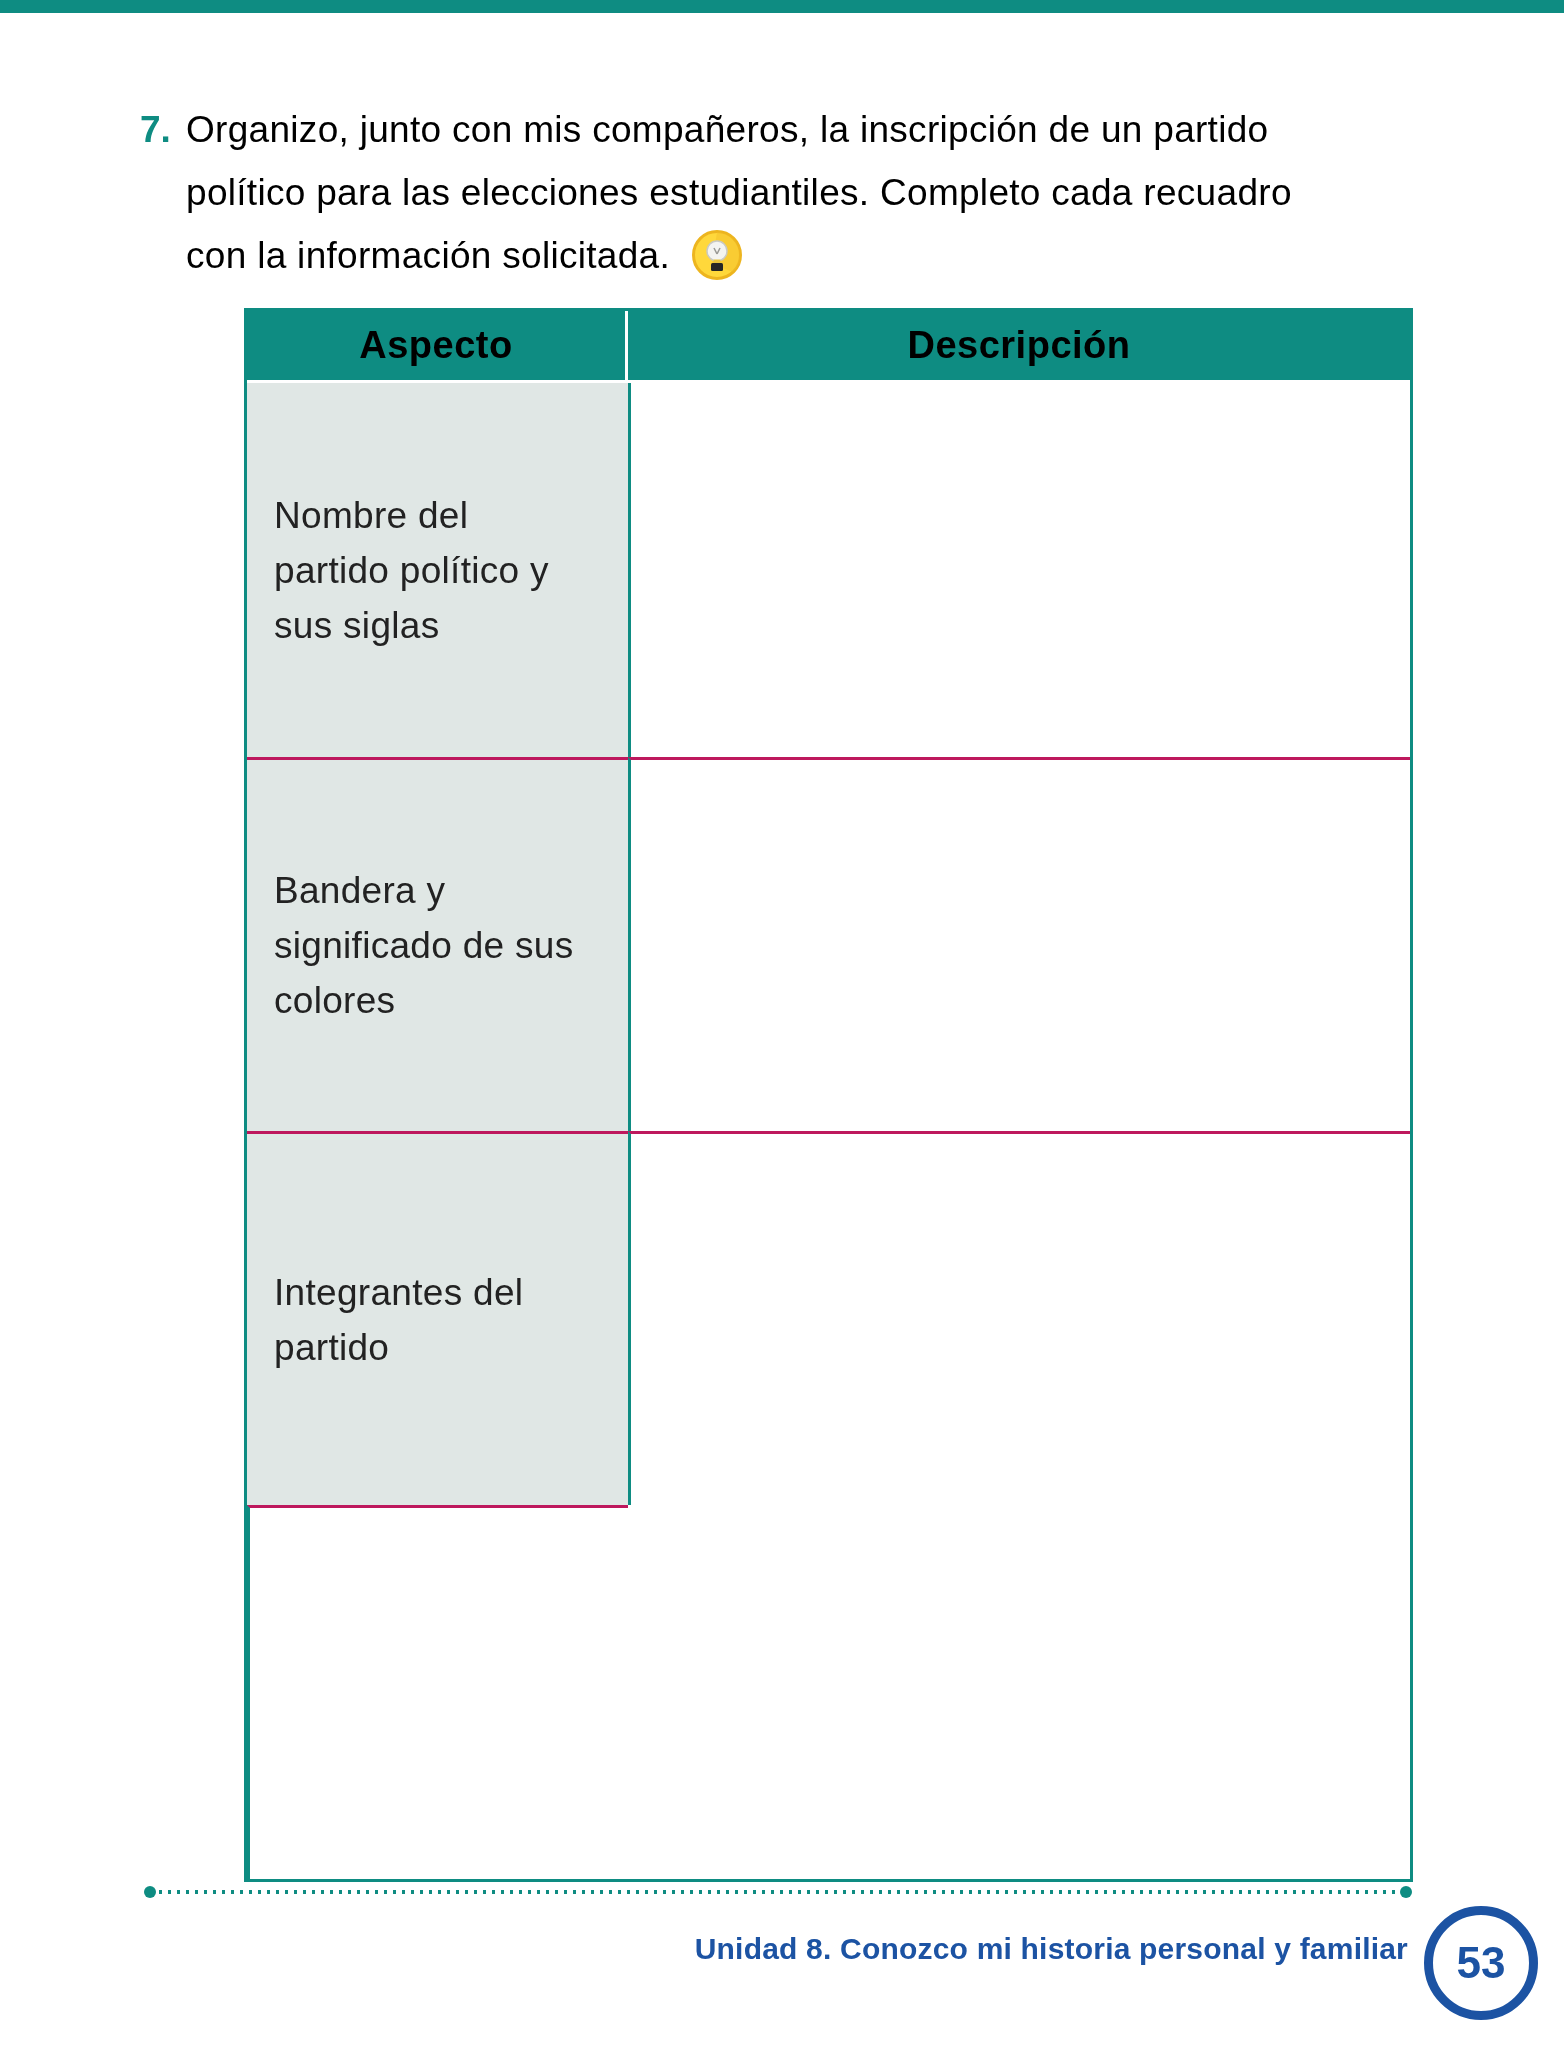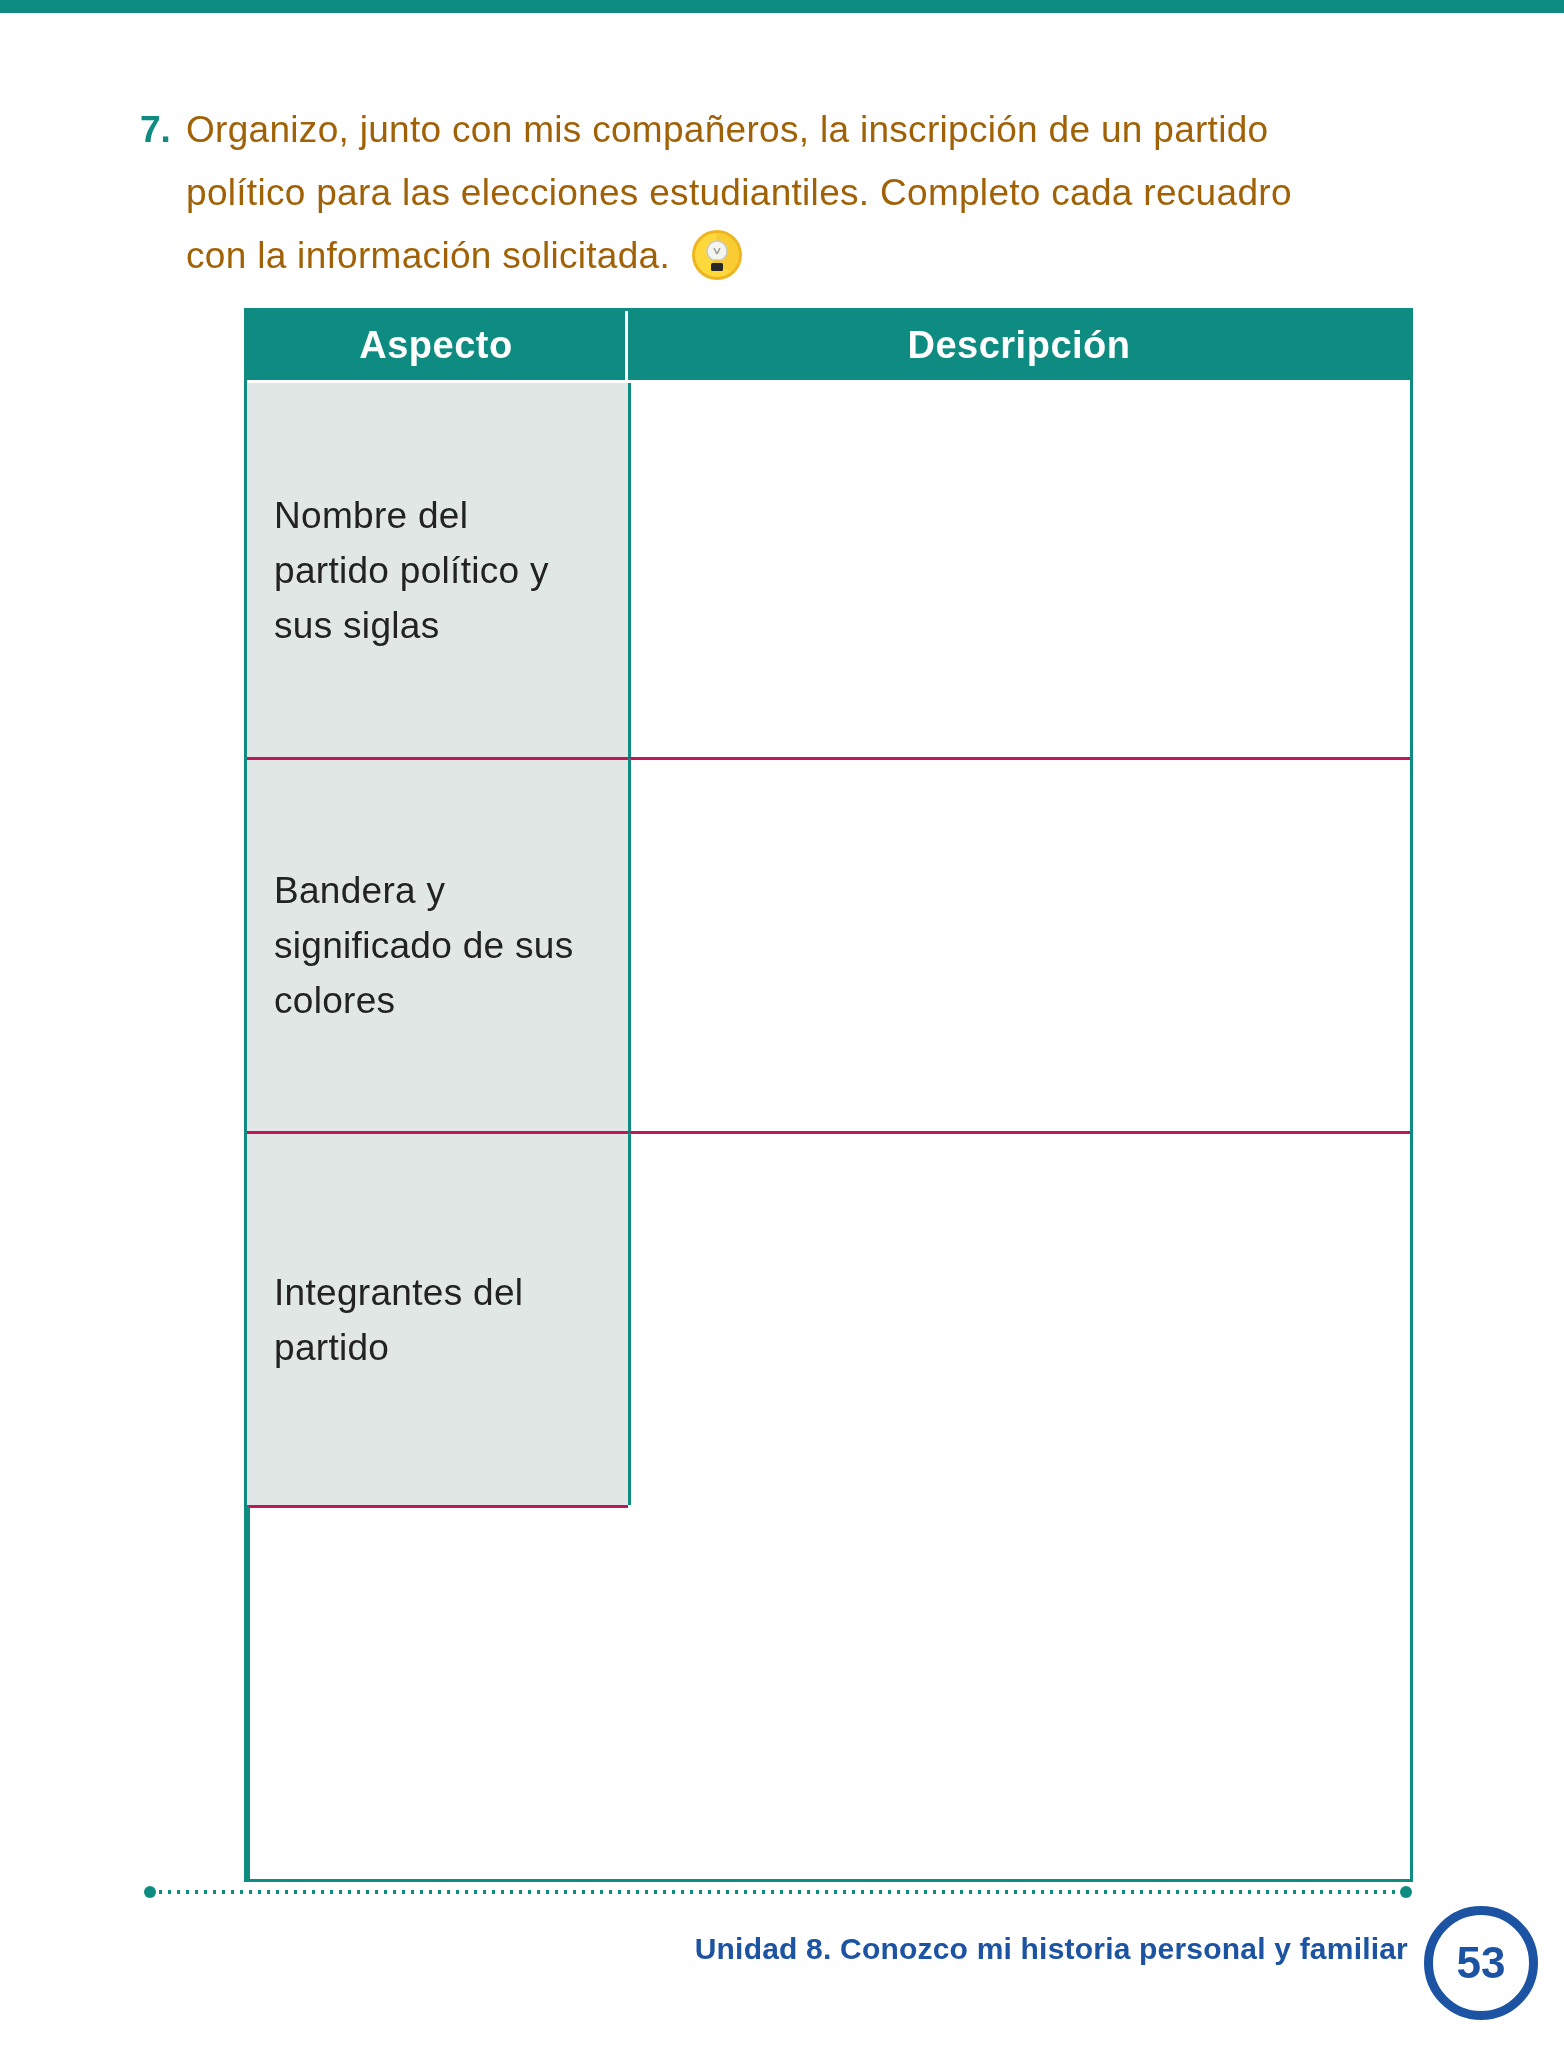--- a/index.html
+++ b/index.html
@@ -12,34 +12,34 @@
   }
   
   .question{
     position:absolute;left:140px;top:98px;width:1290px;
     display:flex;align-items:flex-start;
   }
   .qnum{
     flex:0 0 46px;font-size:37px;line-height:63px;font-weight:bold;color:#0e8c82;
   }
   .qtext{
-    font-size:37px;line-height:63px;color:#a16207;letter-spacing:.3px;
+    font-size:37px;line-height:63px;color:#000000;letter-spacing:.3px;
   }
   .qtext .qlines{white-space:pre-line;}
   .bulb{
     display:inline-block;width:50px;height:50px;margin-left:22px;vertical-align:-12px;
   }
   
   .atable{
     position:absolute;left:244px;top:308px;width:1169px;height:1574px;
     box-sizing:border-box;border:3px solid #0e8c82;background:#ffffff;
     display:grid;grid-template-columns:381px 1fr;grid-template-rows:72px repeat(4,1fr);
   }
   .hcell{
-    background:#0e8c82;color:#ffffff;font-weight:bold;font-size:38px;
+    background:#0e8c82;color:#000000;font-weight:bold;font-size:38px;
     display:flex;align-items:center;justify-content:center;
     border-bottom:3px solid #ffffff;box-sizing:border-box;letter-spacing:.5px;
   }
   .hcell.first{border-right:3px solid #ffffff;}
   .acell{
     background:#e0e7e5;box-sizing:border-box;
     display:flex;align-items:center;
     padding-left:27px;padding-right:12px;
     font-size:37px;line-height:55px;color:#222222;letter-spacing:.3px;
     white-space:pre-line;

